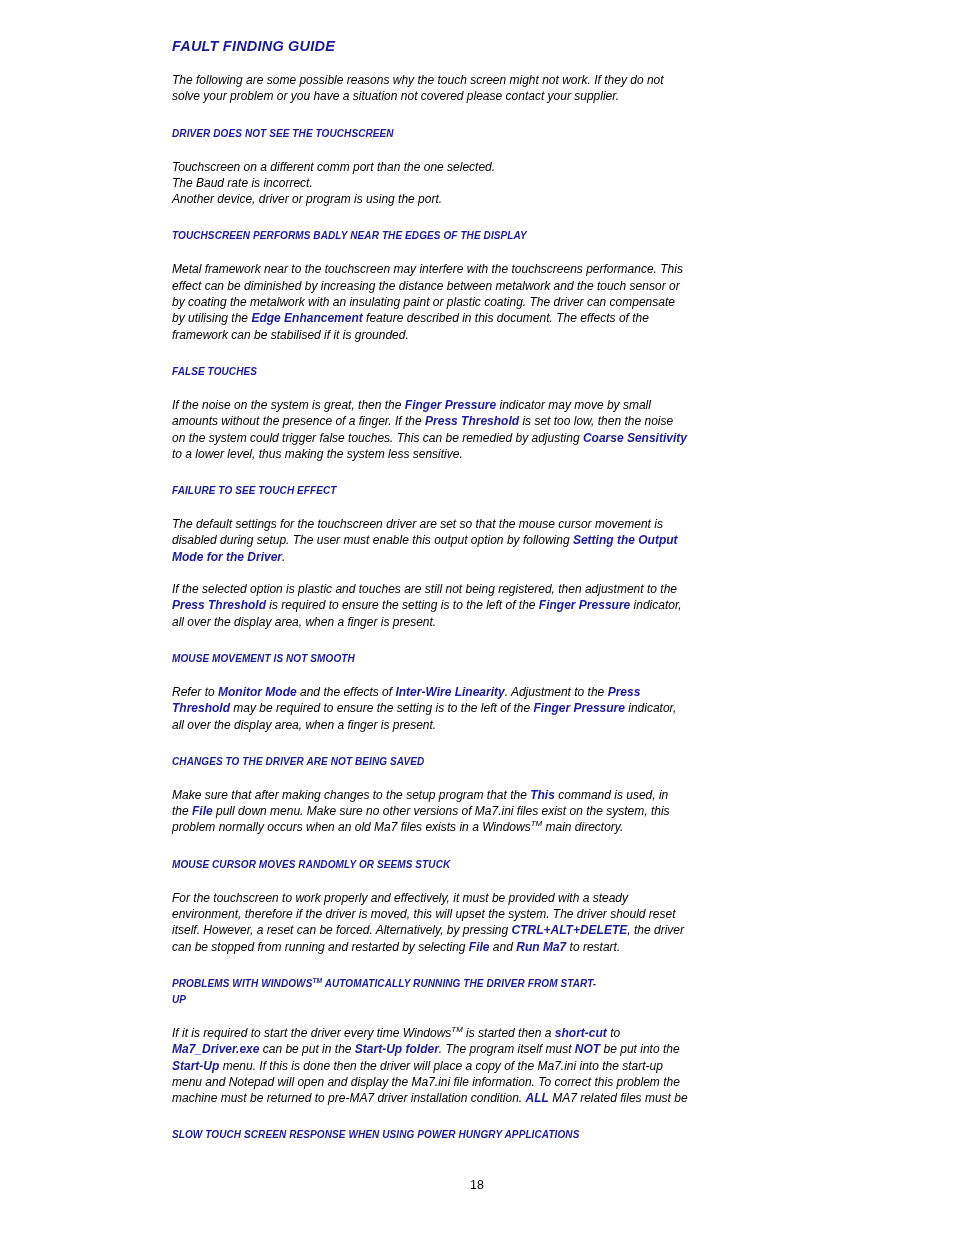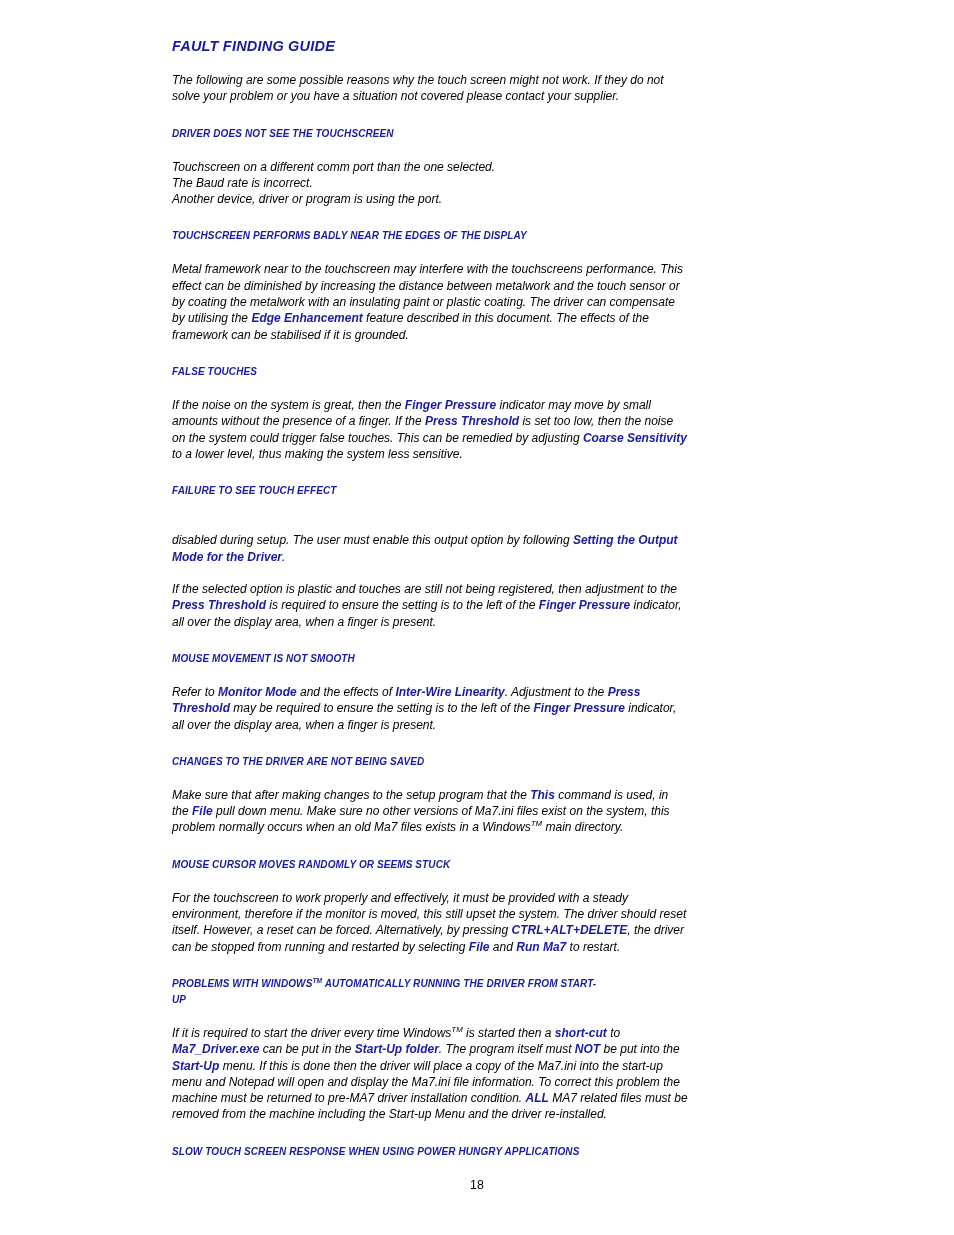--- a/index.html
+++ b/index.html
@@ -118,21 +118,21 @@
       <span>amounts without the presence of a finger. If the </span><span class="b">Press Threshold</span><span> is set too low, then the noise</span><br>
       <span>on the system could trigger false touches. This can be remedied by adjusting </span><span class="b">Coarse Sensitivity</span><br>
       <span>to a lower level, thus making the system less sensitive.</span>
     </p>
 
     <div class="gap-before-heading"></div>
 
     <div class="section-heading">FAILURE TO SEE TOUCH EFFECT</div>
     <div class="gap-after-heading"></div>
     <p class="para">
-      <br>
+      <span>The default settings for the touchscreen driver are set so that the mouse cursor movement is</span><br>
       <span>disabled during setup. The user must enable this output option by following </span><span class="b">Setting the Output</span><br>
       <span class="b">Mode for the Driver</span><span>.</span>
     </p>
     <div class="gap-para"></div>
     <p class="para">
       <span>If the selected option is plastic and touches are still not being registered, then adjustment to the</span><br>
       <span class="b">Press Threshold</span><span> is required to ensure the setting is to the left of the </span><span class="b">Finger Pressure</span><span> indicator,</span><br>
       <span>all over the display area, when a finger is present.</span>
     </p>
 
@@ -155,39 +155,38 @@
       <span>the </span><span class="b">File</span><span> pull down menu. Make sure no other versions of Ma7.ini files exist on the system, this</span><br>
       <span>problem normally occurs when an old Ma7 files exists in a Windows</span><sup class="tm">TM</sup><span> main directory.</span>
     </p>
 
     <div class="gap-before-heading"></div>
 
     <div class="section-heading">MOUSE CURSOR MOVES RANDOMLY OR SEEMS STUCK</div>
     <div class="gap-after-heading"></div>
     <p class="para">
       <span>For the touchscreen to work properly and effectively, it must be provided with a steady</span><br>
-      <span>environment, therefore if the monitor is moved, this still upset the system. The driver should reset</span><br>
+      <span>environment, therefore if the driver is moved, this will upset the system. The driver should reset</span><br>
       <span>itself. However, a reset can be forced. Alternatively, by pressing </span><span class="b">CTRL+ALT+DELETE</span><span>, the driver</span><br>
       <span>can be stopped from running and restarted by selecting </span><span class="b">File</span><span> and </span><span class="b">Run Ma7</span><span> to restart.</span>
     </p>
 
     <div class="gap-before-heading"></div>
 
     <div class="section-heading">
       <span>PROBLEMS WITH WINDOWS</span><sup class="tm">TM</sup><span> AUTOMATICALLY RUNNING THE DRIVER FROM START-</span><br>
       <span>UP</span>
     </div>
     <div class="gap-after-heading"></div>
     <p class="para">
       <span>If it is required to start the driver every time Windows</span><sup class="tm">TM</sup><span> is started then a </span><span class="b">short-cut</span><span> to</span><br>
       <span class="b">Ma7_Driver.exe</span><span> can be put in the </span><span class="b">Start-Up folder</span><span>. The program itself must </span><span class="b">NOT</span><span> be put into the</span><br>
       <span class="b">Start-Up</span><span> menu. If this is done then the driver will place a copy of the Ma7.ini into the start-up</span><br>
       <span>menu and Notepad will open and display the Ma7.ini file information. To correct this problem the</span><br>
       <span>machine must be returned to pre-MA7 driver installation condition. </span><span class="b">ALL</span><span> MA7 related files must be</span><br>
-      <span>removed from the machine including the Start-up Menu and the driver re-installed.</span>
     </p>
 
     <div class="gap-before-heading"></div>
 
     <div class="section-heading">SLOW TOUCH SCREEN RESPONSE WHEN USING POWER HUNGRY APPLICATIONS</div>
 
   </div>
 
   <div class="page-number">18</div>
 

